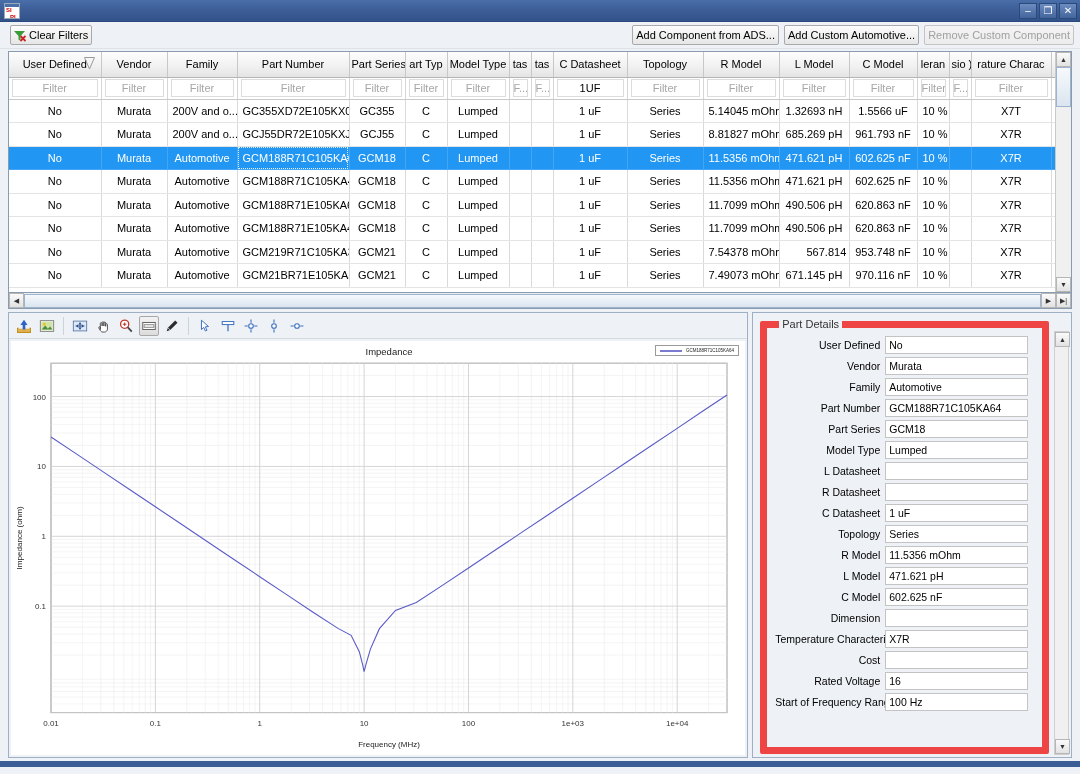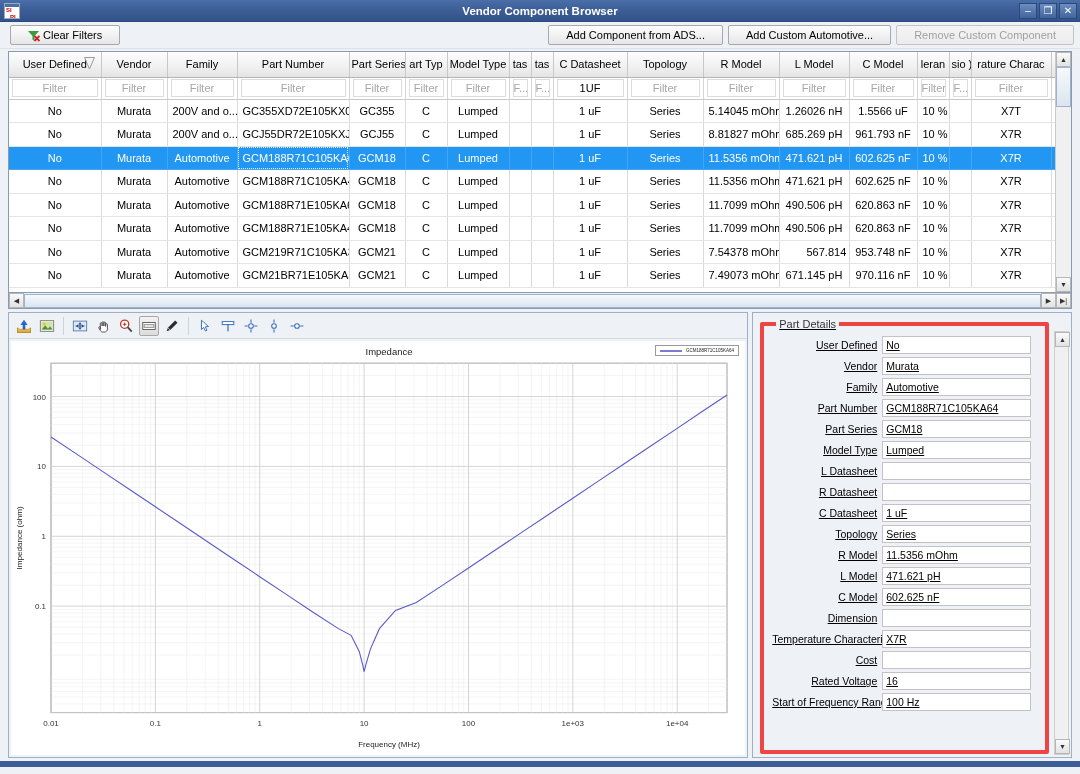--- a/index.html
+++ b/index.html
@@ -38,21 +38,21 @@
   }
 
   
   #toolbar {
     height:27px; background:#eef1f5; display:flex; align-items:center;
     padding:0 6px; border-bottom:1px solid #dde2e8;
   }
   .btn {
     background:linear-gradient(180deg,#fdfdfd,#e6e6e6);
     border:1px solid #a9a9a9; border-radius:2px;
-    font-size:11px; padding:2px 17px; cursor:pointer; color:#000;
+    font-size:11px; padding:2px 3px; cursor:pointer; color:#000;
     display:flex; align-items:center; gap:4px; height:20px;
   }
   .btn.disabled { color:#a0a0a0; border-color:#c4c4c4;
     background:linear-gradient(180deg,#f4f4f4,#ececec); cursor:default;}
   #clear-filters { margin-left:4px; }
   #right-buttons { margin-left:auto; display:flex; gap:5px; }
   .funnel-ico { width:11px; height:11px; position:relative; flex:none; }
 
   
   #table-wrap {
@@ -135,21 +135,21 @@
   }
   #legend-box .lline { width:22px; height:0; border-top:2px solid #7b7bd0; }
 
   
   #details-panel {
     flex:1; margin-left:4px; background:#eef1f5; border:1px solid #9fb0c4;
     position:relative; overflow:hidden;
   }
   #details-group {
     position:absolute; left:5px; top:5px; right:20px; bottom:3px;
-    border:4px solid #ef4444; border-radius:2px;text-decoration:underline;
+    border:7px solid #ef4444; border-radius:2px;
   }
   #details-group legend { font-size:11px; padding:0 3px; color:#333; margin-left:4px;}
   .frow { display:flex; align-items:center; height:19.5px; margin:1.5px 6px 1.5px 0; }
   .flabel { width:110px; text-align:right; padding-right:5px; font-size:10.5px;
     white-space:nowrap; overflow:hidden; }
   .fvalue { flex:1; height:18px; background:#fff; border:1px solid #c3c3c3;
     font-size:10.5px; line-height:16px; padding:0 3px; overflow:hidden;
     white-space:nowrap; }
   #det-vscroll {
     position:absolute; right:2px; top:18px; bottom:2px; width:15px;
@@ -160,21 +160,20 @@
 </style>
 </head>
 <body>
 
 <div id="titlebar">
   <div id="app-icon">
     <div class="b"></div>
       <i>SI</i>
       <i style="padding-left:5px">PI</i>
   </div>
-  <div class="title">Vendor Component Browser</div>
   <div id="wincontrols">
     <div class="wbtn">–</div>
     <div class="wbtn">❐</div>
     <div class="wbtn">✕</div>
   </div>
 </div>
 
 <div id="toolbar">
   <div class="btn" id="clear-filters">
     <span class="funnel-ico">
@@ -281,21 +280,21 @@
           <td class="l" style="width: 70px;">200V and o...</td>
           <td class="l" style="width: 112px;">GC355XD72E105KX05</td>
           <td class="l" style="width: 56px;">GC355</td>
           <td class="l" style="width: 42px;">C</td>
           <td class="l" style="width: 62px;">Lumped</td>
           <td class="l" style="width: 22px;"></td>
           <td class="l" style="width: 22px;"></td>
           <td class="l" style="width: 74px;">1 uF</td>
           <td class="l" style="width: 76px;">Series</td>
           <td class="l" style="width: 76px;">5.14045 mOhm</td>
-          <td class="l" style="width: 70px;">1.26026 nH</td>
+          <td class="l" style="width: 70px;">1.32693 nH</td>
           <td class="l" style="width: 68px;">1.5566 uF</td>
           <td class="l" style="width: 32px;">10 %</td>
           <td class="l" style="width: 22px;"></td>
           <td class="l" style="width: 80px;">X7T</td>
           <td class="l" style="width: 52px;"></td>
         </tr>
         <tr>
           <td class="l" style="width: 92px;">No</td>
           <td class="l" style="width: 66px;">Murata</td>
           <td class="l" style="width: 70px;">200V and o...</td>

